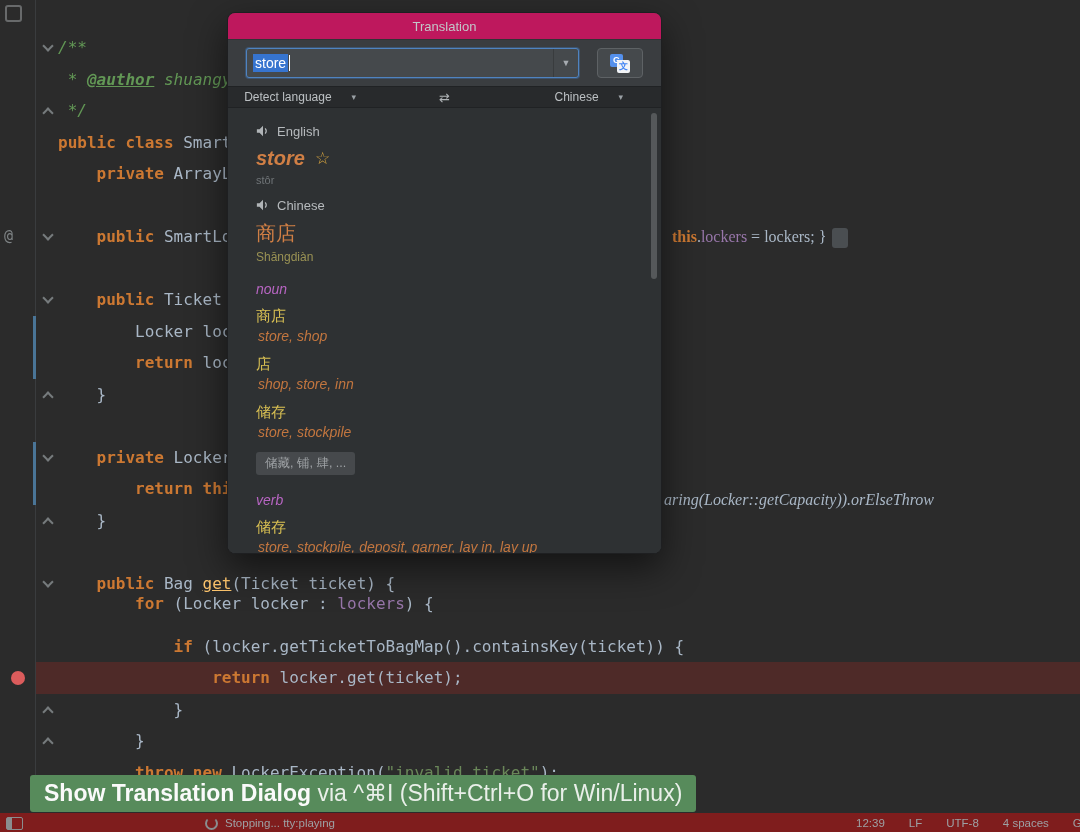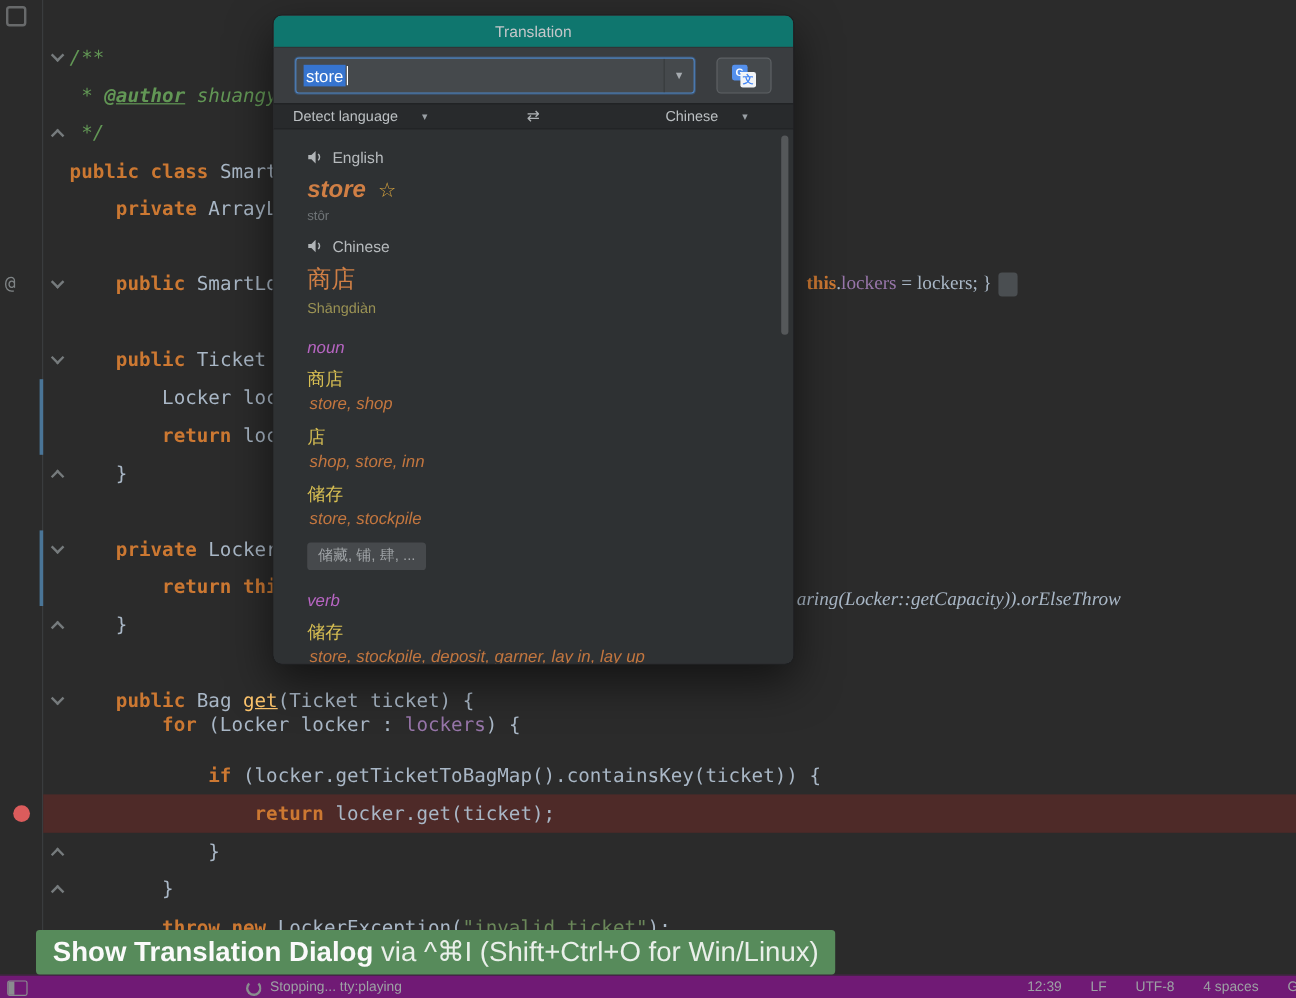--- a/index.html
+++ b/index.html
@@ -42,21 +42,21 @@
   .change-bar{position:absolute;left:33px;width:3px;background:#4a7597;z-index:3;}
   .tl-icon{position:absolute;left:5px;top:5px;width:13px;height:13px;border:2px solid #7d8082;border-radius:3px;opacity:.75;z-index:3;}
 
   
   .dialog{
     position:absolute;left:227px;top:12px;width:433px;height:540px;
     background:#3a3d40;border:1px solid #1e1f21;border-radius:8px;
     box-shadow:0 14px 36px rgba(0,0,0,.55);
     display:flex;flex-direction:column;overflow:hidden;z-index:10;
   }
-  .dlg-title{height:26px;flex:0 0 26px;background:#0f766e;border-bottom:1px solid #313436;
+  .dlg-title{height:26px;flex:0 0 26px;background:#be185d;border-bottom:1px solid #313436;
     display:flex;align-items:center;justify-content:center;color:#c3c6c9;font-size:13px;}
   .dlg-inputrow{height:46px;flex:0 0 46px;display:flex;align-items:center;padding:0 18px;gap:18px;}
   .combo{flex:1;height:28px;background:#45494c;border:1px solid #4f83c0;border-radius:3px;
     box-shadow:0 0 0 1px rgba(70,130,200,.35);display:flex;align-items:center;overflow:hidden;}
   .combo-text{flex:1;padding-left:6px;font-size:14px;display:flex;align-items:center;}
   .combo-text .sel{background:#3674cf;color:#fff;padding:1px 2px;}
   .combo-text .caret{display:inline-block;width:1px;height:16px;background:#fff;margin-left:1px;}
   .combo-arrow{width:24px;align-self:stretch;border-left:1px solid #393c3e;
     display:flex;align-items:center;justify-content:center;color:#a6abb0;font-size:9px;}
   .translate-btn{width:44px;height:28px;background:#45494c;border:1px solid #5e6265;border-radius:4px;
@@ -92,21 +92,21 @@
   .banner{
     position:absolute;left:30px;top:775px;height:37px;z-index:20;
     background:#578b5b;border-radius:3px;display:flex;align-items:center;
     padding:0 14px;font-size:23px;white-space:pre;
   }
   .banner .b1{font-weight:bold;color:#fafafa;}
   .banner .b2{color:#e9efe9;}
 
   
   .statusbar{
-    position:absolute;left:0;top:812px;width:1080px;height:20px;background:#701a75;
+    position:absolute;left:0;top:812px;width:1080px;height:20px;background:#7f1d1d;
     border-top:1px solid #2b2b2b;z-index:15;font-size:11.5px;color:#9da1a4;
   }
   .tw-icon{position:absolute;left:6px;top:4px;width:15px;height:11px;border:1px solid #8a8d8f;border-radius:2px;}
   .tw-icon::before{content:"";position:absolute;left:0;top:0;width:5px;height:100%;background:#8a8d8f;}
   .status-left{position:absolute;left:205px;top:0;height:100%;display:flex;align-items:center;gap:7px;}
   .task-icon{width:9px;height:9px;border:2px solid #8a8d8f;border-radius:50%;border-top-color:transparent;}
   .status-right{position:absolute;left:856px;top:0;height:100%;display:flex;align-items:center;gap:24px;white-space:nowrap;}
 </style>
 </head>
 <body>

